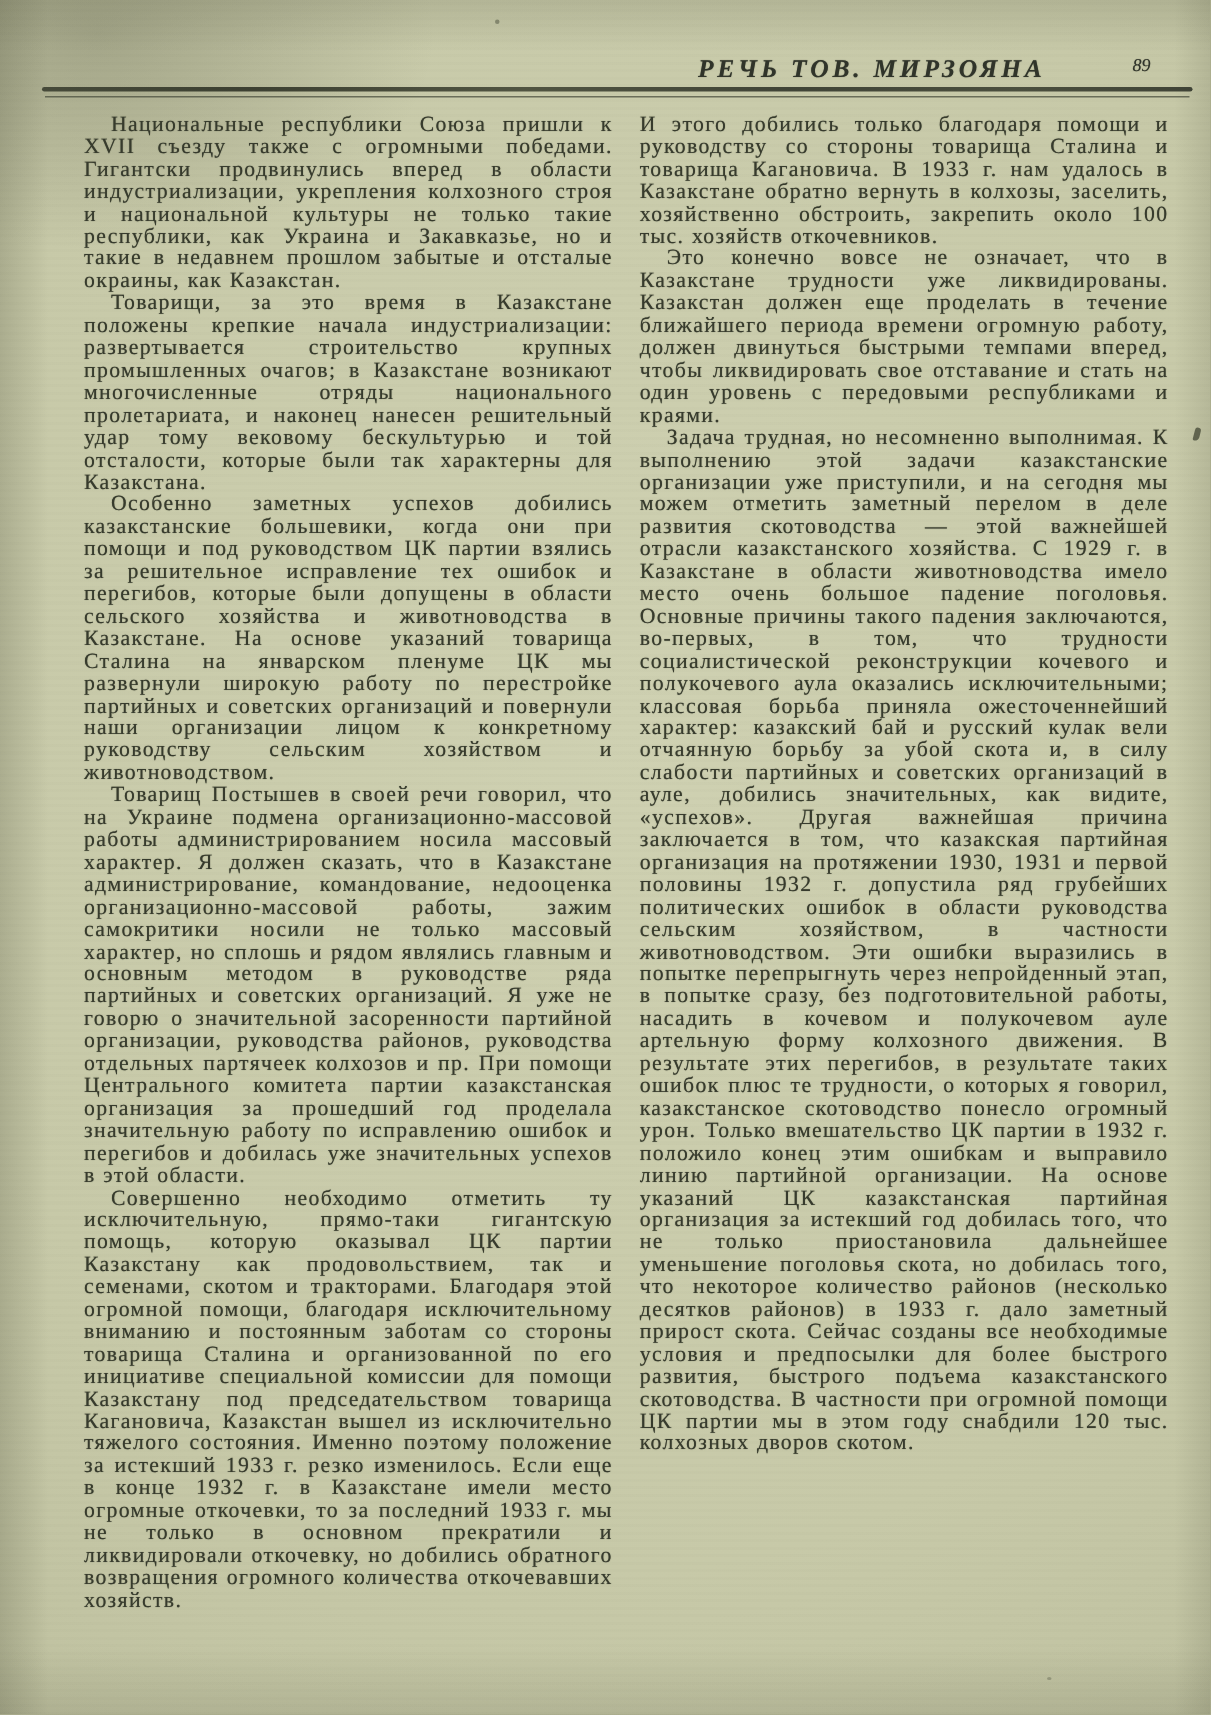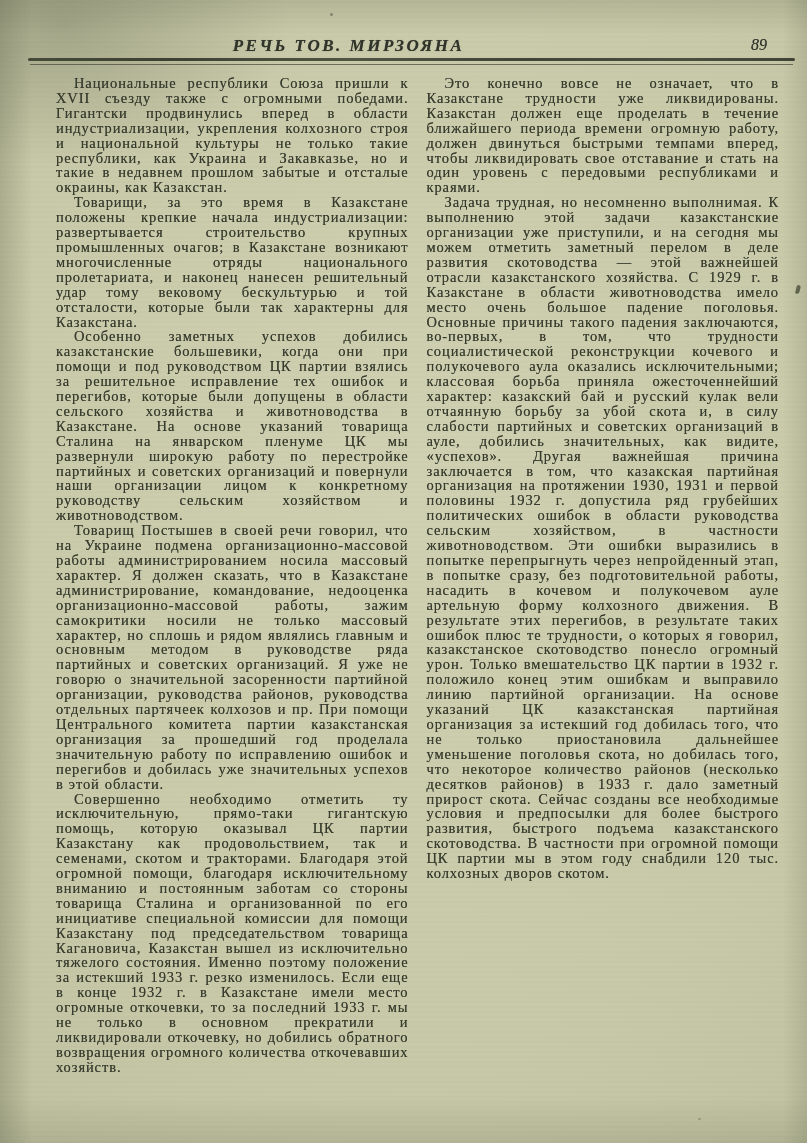--- a/index.html
+++ b/index.html
@@ -37,34 +37,34 @@
     position: absolute;
     top: 36px;
     left: 0;
     right: 0;
     height: 22px;
   }
   .head-title {
     position: absolute;
     left: 0;
     right: 110px;
-    text-align: center;
+    text-align: right;
     font-size: 17px;
     font-weight: bold;
     font-style: italic;
     letter-spacing: 2.5px;
     color: #30342a;
     text-shadow: 0 0 0.7px rgba(48,52,42,0.65);
     white-space: nowrap;
   }
   .head-pagenum {
     position: absolute;
     right: 40px;
     top: 0;
-    font-size: 16px;
+    font-size: 12px;
     font-style: italic;
     color: #30342a;
     text-shadow: 0 0 0.6px rgba(48,52,42,0.6);
   }
 
   .rule-thick {
     position: absolute;
     top: 58px;
     left: 28px;
     right: 12px;
@@ -158,20 +158,21 @@
 
     <div class="col" lang="ru">
       <p class="para">Национальные республики Союза пришли к XVII съезду также с огромными победами. Гигантски продвинулись вперед в области индустриализации, укрепления колхозного строя и национальной культуры не только такие республики, как Украина и Закавказье, но и такие в недавнем прошлом забытые и отсталые окраины, как Казакстан.</p>
       <p class="para">Товарищи, за это время в Казакстане положены крепкие начала индустриализации: развертывается строительство крупных промышленных очагов; в Казакстане возникают многочисленные отряды национального пролетариата, и наконец нанесен решительный удар тому вековому бескультурью и той отсталости, которые были так характерны для Казакстана.</p>
       <p class="para">Особенно заметных успехов добились казакстанские большевики, когда они при помощи и под руководством ЦК партии взялись за решительное исправление тех ошибок и перегибов, которые были допущены в области сельского хозяйства и животноводства в Казакстане. На основе указаний товарища Сталина на январском пленуме ЦК мы развернули широкую работу по перестройке партийных и советских организаций и повернули наши организации лицом к конкретному руководству сельским хозяйством и животноводством.</p>
       <p class="para">Товарищ Постышев в своей речи говорил, что на Украине подмена организационно-массовой работы администрированием носила массовый характер. Я должен сказать, что в Казакстане администрирование, командование, недооценка организационно-массовой работы, зажим самокритики носили не только массовый характер, но сплошь и рядом являлись главным и основным методом в руководстве ряда партийных и советских организаций. Я уже не говорю о значительной засоренности партийной организации, руководства районов, руководства отдельных партячеек колхозов и пр. При помощи Центрального комитета партии казакстанская организация за прошедший год проделала значительную работу по исправлению ошибок и перегибов и добилась уже значительных успехов в этой области.</p>
       <p class="para">Совершенно необходимо отметить ту исключительную, прямо-таки гигантскую помощь, которую оказывал ЦК партии Казакстану как продовольствием, так и семенами, скотом и тракторами. Благодаря этой огромной помощи, благодаря исключительному вниманию и постоянным заботам со стороны товарища Сталина и организованной по его инициативе специальной комиссии для помощи Казакстану под председательством товарища Кагановича, Казакстан вышел из исключительно тяжелого состояния. Именно поэтому положение за истекший 1933 г. резко изменилось. Если еще в конце 1932 г. в Казакстане имели место огромные откочевки, то за последний 1933 г. мы не только в основном прекратили и ликвидировали откочевку, но добились обратного возвращения огромного количества откочевавших хозяйств.</p>
     </div>
 
     <div class="col" lang="ru">
+      <p class="para flush">И этого добились только благодаря помощи и руководству со стороны товарища Сталина и товарища Кагановича. В 1933 г. нам удалось в Казакстане обратно вернуть в колхозы, заселить, хозяйственно обстроить, закрепить около 100 тыс. хозяйств откочевников.</p>
       <p class="para">Это конечно вовсе не означает, что в Казакстане трудности уже ликвидированы. Казакстан должен еще проделать в течение ближайшего периода времени огромную работу, должен двинуться быстрыми темпами вперед, чтобы ликвидировать свое отставание и стать на один уровень с передовыми республиками и краями.</p>
       <p class="para">Задача трудная, но несомненно выполнимая. К выполнению этой задачи казакстанские организации уже приступили, и на сегодня мы можем отметить заметный перелом в деле развития скотоводства — этой важнейшей отрасли казакстанского хозяйства. С 1929 г. в Казакстане в области животноводства имело место очень большое падение поголовья. Основные причины такого падения заключаются, во-первых, в том, что трудности социалистической реконструкции кочевого и полукочевого аула оказались исключительными; классовая борьба приняла ожесточеннейший характер: казакский бай и русский кулак вели отчаянную борьбу за убой скота и, в силу слабости партийных и советских организаций в ауле, добились значительных, как видите, «успехов». Другая важнейшая причина заключается в том, что казакская партийная организация на протяжении 1930, 1931 и первой половины 1932 г. допустила ряд грубейших политических ошибок в области руководства сельским хозяйством, в частности животноводством. Эти ошибки выразились в попытке перепрыгнуть через непройденный этап, в попытке сразу, без подготовительной работы, насадить в кочевом и полукочевом ауле артельную форму колхозного движения. В результате этих перегибов, в результате таких ошибок плюс те трудности, о которых я говорил, казакстанское скотоводство понесло огромный урон. Только вмешательство ЦК партии в 1932 г. положило конец этим ошибкам и выправило линию партийной организации. На основе указаний ЦК казакстанская партийная организация за истекший год добилась того, что не только приостановила дальнейшее уменьшение поголовья скота, но добилась того, что некоторое количество районов (несколько десятков районов) в 1933 г. дало заметный прирост скота. Сейчас созданы все необходимые условия и предпосылки для более быстрого развития, быстрого подъема казакстанского скотоводства. В частности при огромной помощи ЦК партии мы в этом году снабдили 120 тыс. колхозных дворов скотом.</p>
     </div>
 
   </div>
 
   <div class="speck speck-comma"></div>
   <div class="speck speck-dot-top"></div>
   <div class="speck speck-dot-bottom"></div>
 

